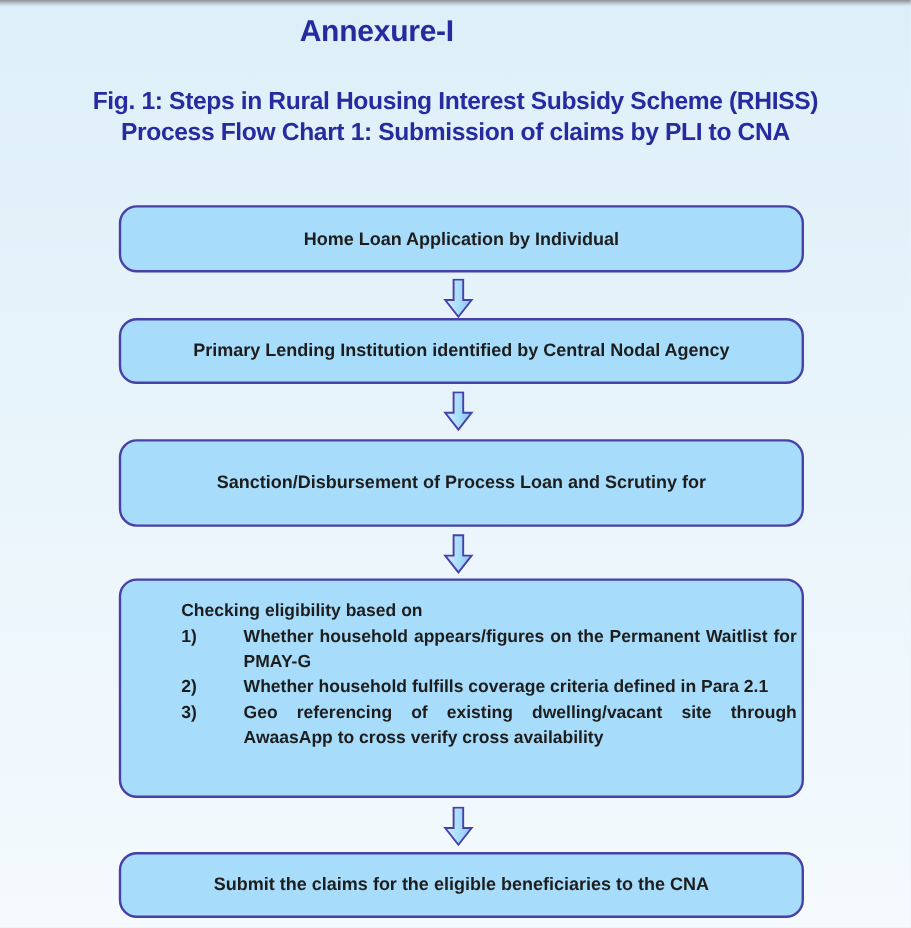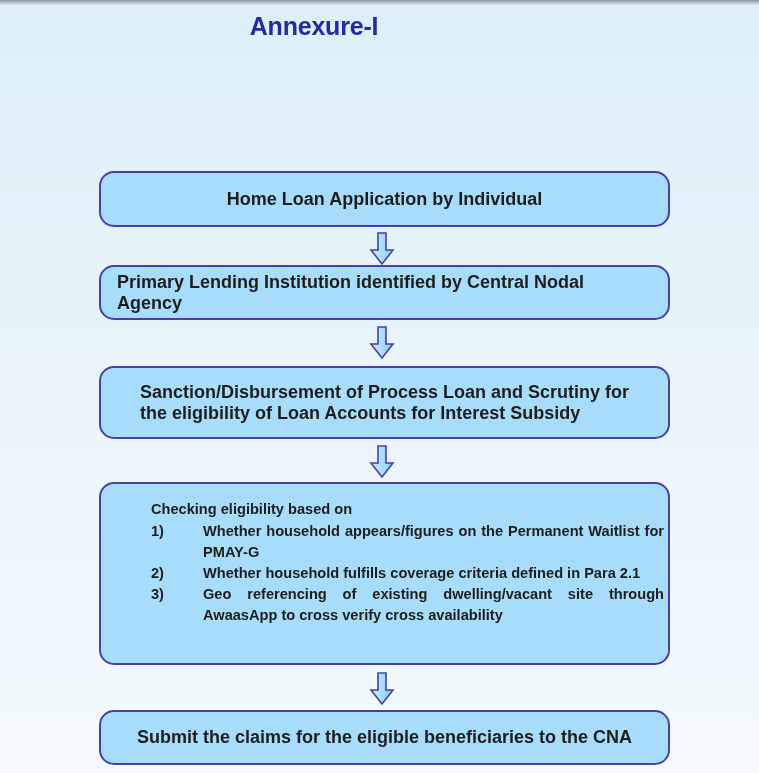--- a/index.html
+++ b/index.html
@@ -69,22 +69,22 @@
     background: #a7dcfb;
     border: 2px solid #4840a8;
     border-radius: 15px;
     color: #1d1d1d;
     font-weight: bold;
     display: flex;
     align-items: center;
     justify-content: center;
   }
   .flow-box .box-text {
-    text-align: left;
-    font-size: 18px;
+    text-align: right;
+    font-size: 15px;
     line-height: 21px;
     padding: 0 16px;
   }
 
   #box-1 { top: 171px;  height: 56px; }
   #box-2 { top: 265px;  height: 55px; }
   #box-3 { top: 366px;  height: 73px; }
   #box-4 { top: 482px;  height: 183px; display: block; }
   #box-5 { top: 710px;  height: 55px; }
 
@@ -137,20 +137,24 @@
 </style>
 </head>
 <body>
 
 <div id="page">
 
   <div id="top-strip"></div>
 
   <div class="annexure-title">Annexure-I</div>
 
+  <div class="fig-title">
+    <span class="l1">Fig. 1: Steps in Rural Housing Interest Subsidy Scheme (RHISS)</span>
+    <span class="l2">Process Flow Chart 1: Submission of claims by PLI to CNA</span>
+  </div>
 
   <div class="flow-box" id="box-1">
     <div class="box-text">Home Loan Application by Individual</div>
   </div>
 
   <div class="arrow" id="arrow-1">
     <svg width="28" height="34" viewBox="0 0 28 34">
       <defs>
         <linearGradient id="ag1" x1="0" y1="0" x2="1" y2="0">
           <stop offset="0%" stop-color="#cfeeff"></stop>
@@ -168,21 +172,20 @@
 
   <div class="arrow" id="arrow-2">
     <svg width="28" height="34" viewBox="0 0 28 34">
       <path d="M10,1 L18,1 L18,18 L25,18 L14,32 L3,18 L10,18 Z" fill="url(#ag1)" stroke="#4840a8" stroke-width="1.6" stroke-linejoin="miter"></path>
     </svg>
   </div>
 
   <div class="flow-box" id="box-3">
     <div class="box-text">
       <span>Sanction/Disbursement of Process Loan and Scrutiny for</span><br>
-      <span>the eligibility of Loan Accounts for Interest Subsidy</span>
     </div>
   </div>
 
   <div class="arrow" id="arrow-3">
     <svg width="28" height="34" viewBox="0 0 28 34">
       <path d="M10,1 L18,1 L18,18 L25,18 L14,32 L3,18 L10,18 Z" fill="url(#ag1)" stroke="#4840a8" stroke-width="1.6" stroke-linejoin="miter"></path>
     </svg>
   </div>
 
   <div class="flow-box" id="box-4">

